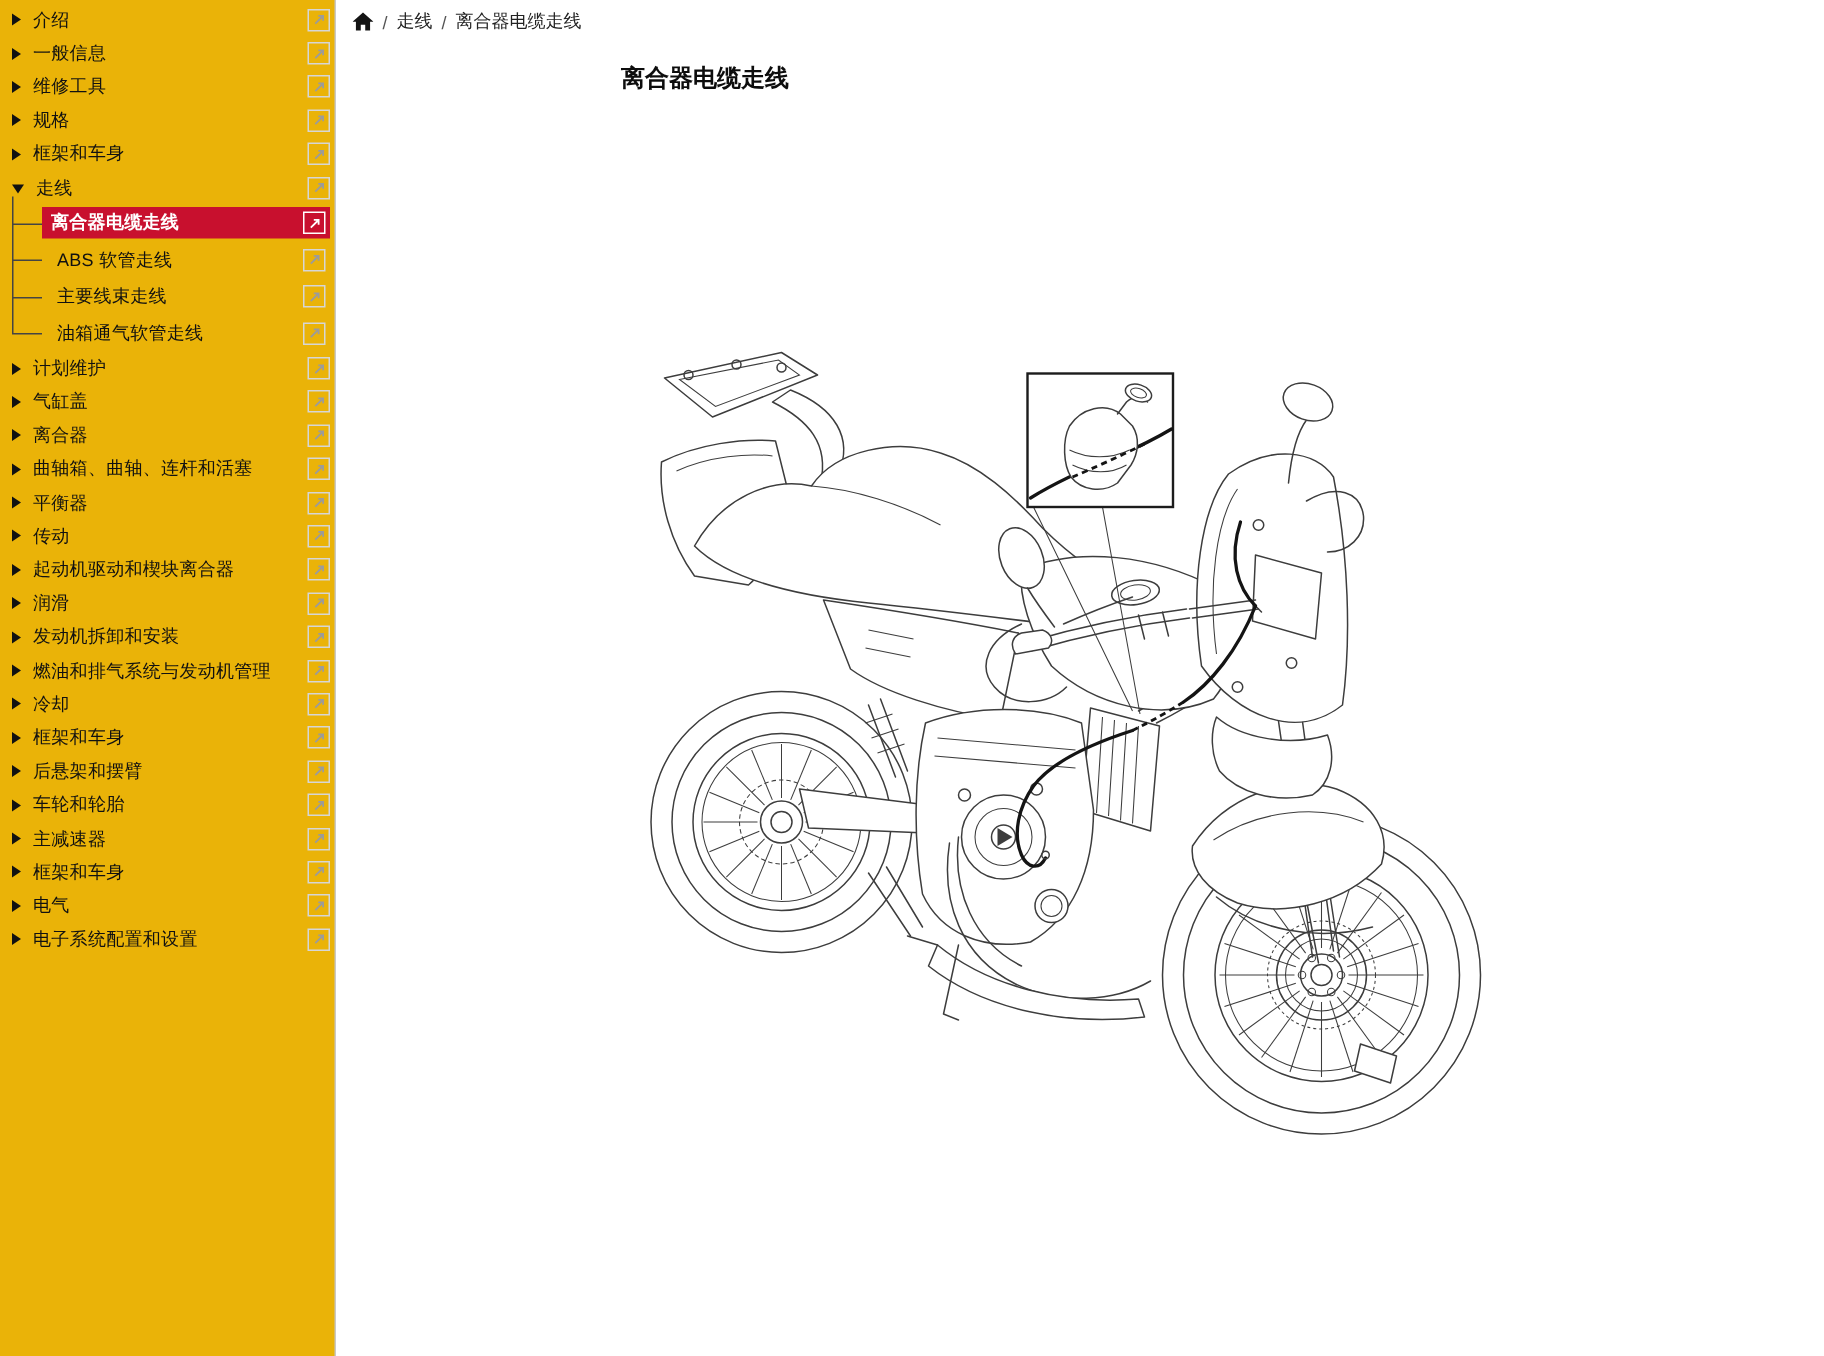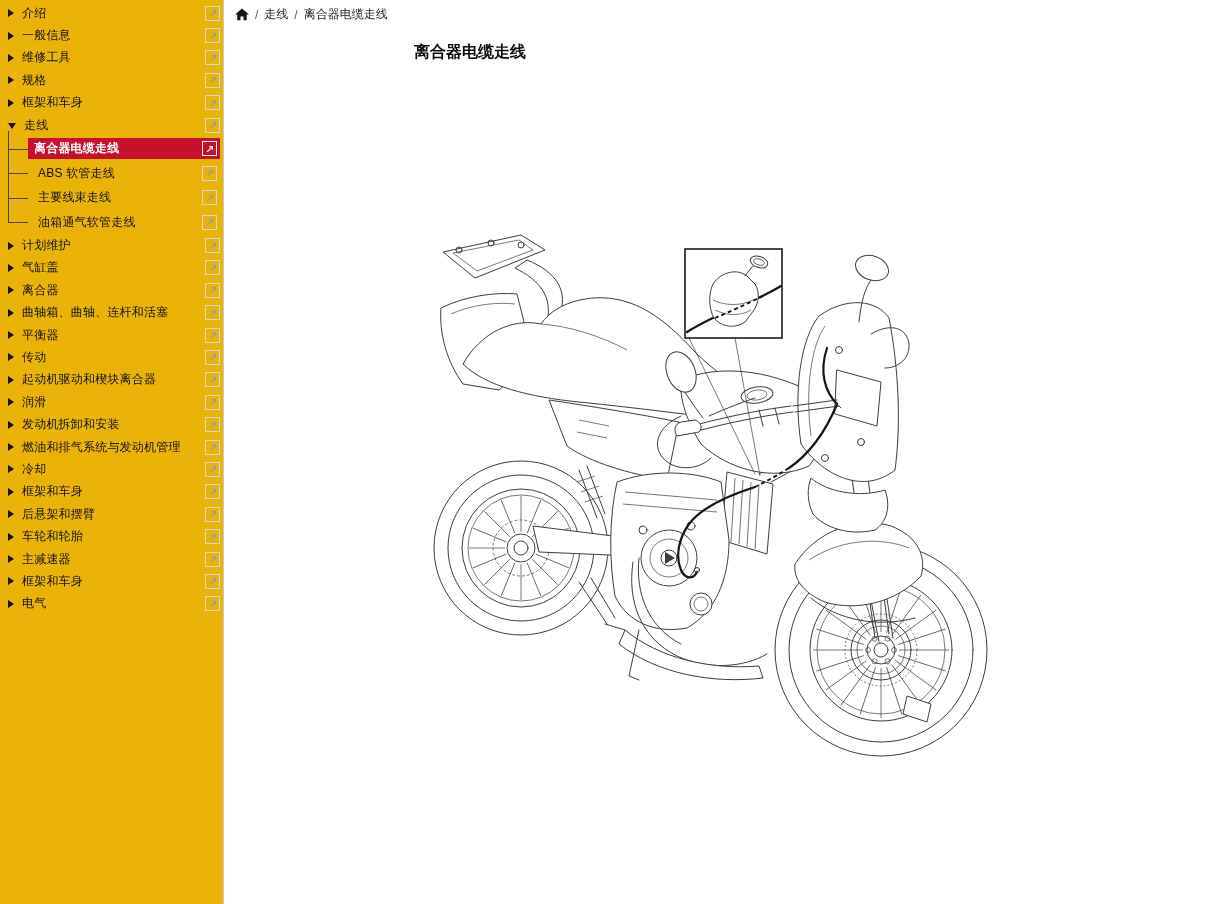--- a/index.html
+++ b/index.html
@@ -314,20 +314,29 @@
         </div>
         <div class="row top">
           <span class="tri"></span>
           <span class="lbl">电气</span>
           <span class="ext">
             <svg viewBox="0 0 10 10">
               <path d="M1.5 8.5 L7.5 2.5 M4 2 H8 V6"></path>
             </svg>
           </span>
         </div>
+        <div class="row top">
+          <span class="tri"></span>
+          <span class="lbl">电子系统配置和设置</span>
+          <span class="ext">
+            <svg viewBox="0 0 10 10">
+              <path d="M1.5 8.5 L7.5 2.5 M4 2 H8 V6"></path>
+            </svg>
+          </span>
+        </div>
       </nav>
   </aside>
 
   <main class="content">
 
     <div class="breadcrumb">
       <span class="crumb-home">
         <svg width="14" height="13" viewBox="0 0 16 14">
             <path d="M8 0 L16 7 H13.4 V13.6 H9.7 V9.2 H6.3 V13.6 H2.6 V7 H0 Z" fill="#141414"></path>
           </svg>

